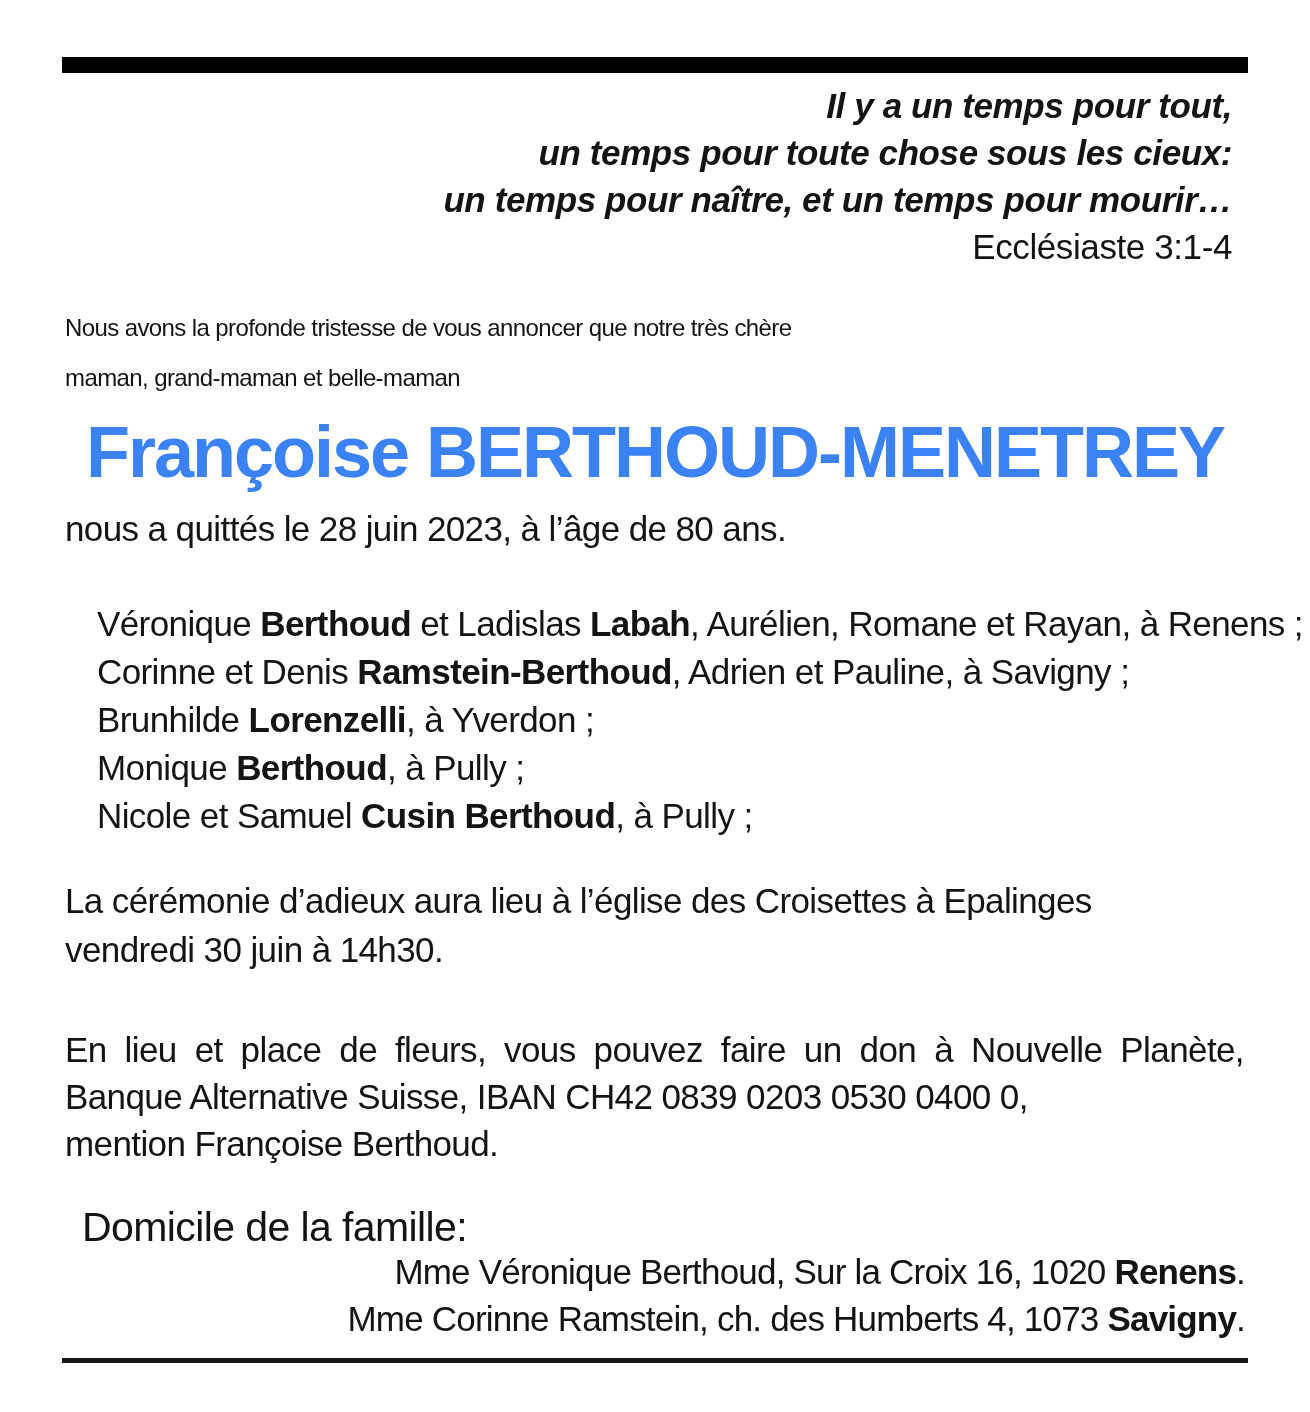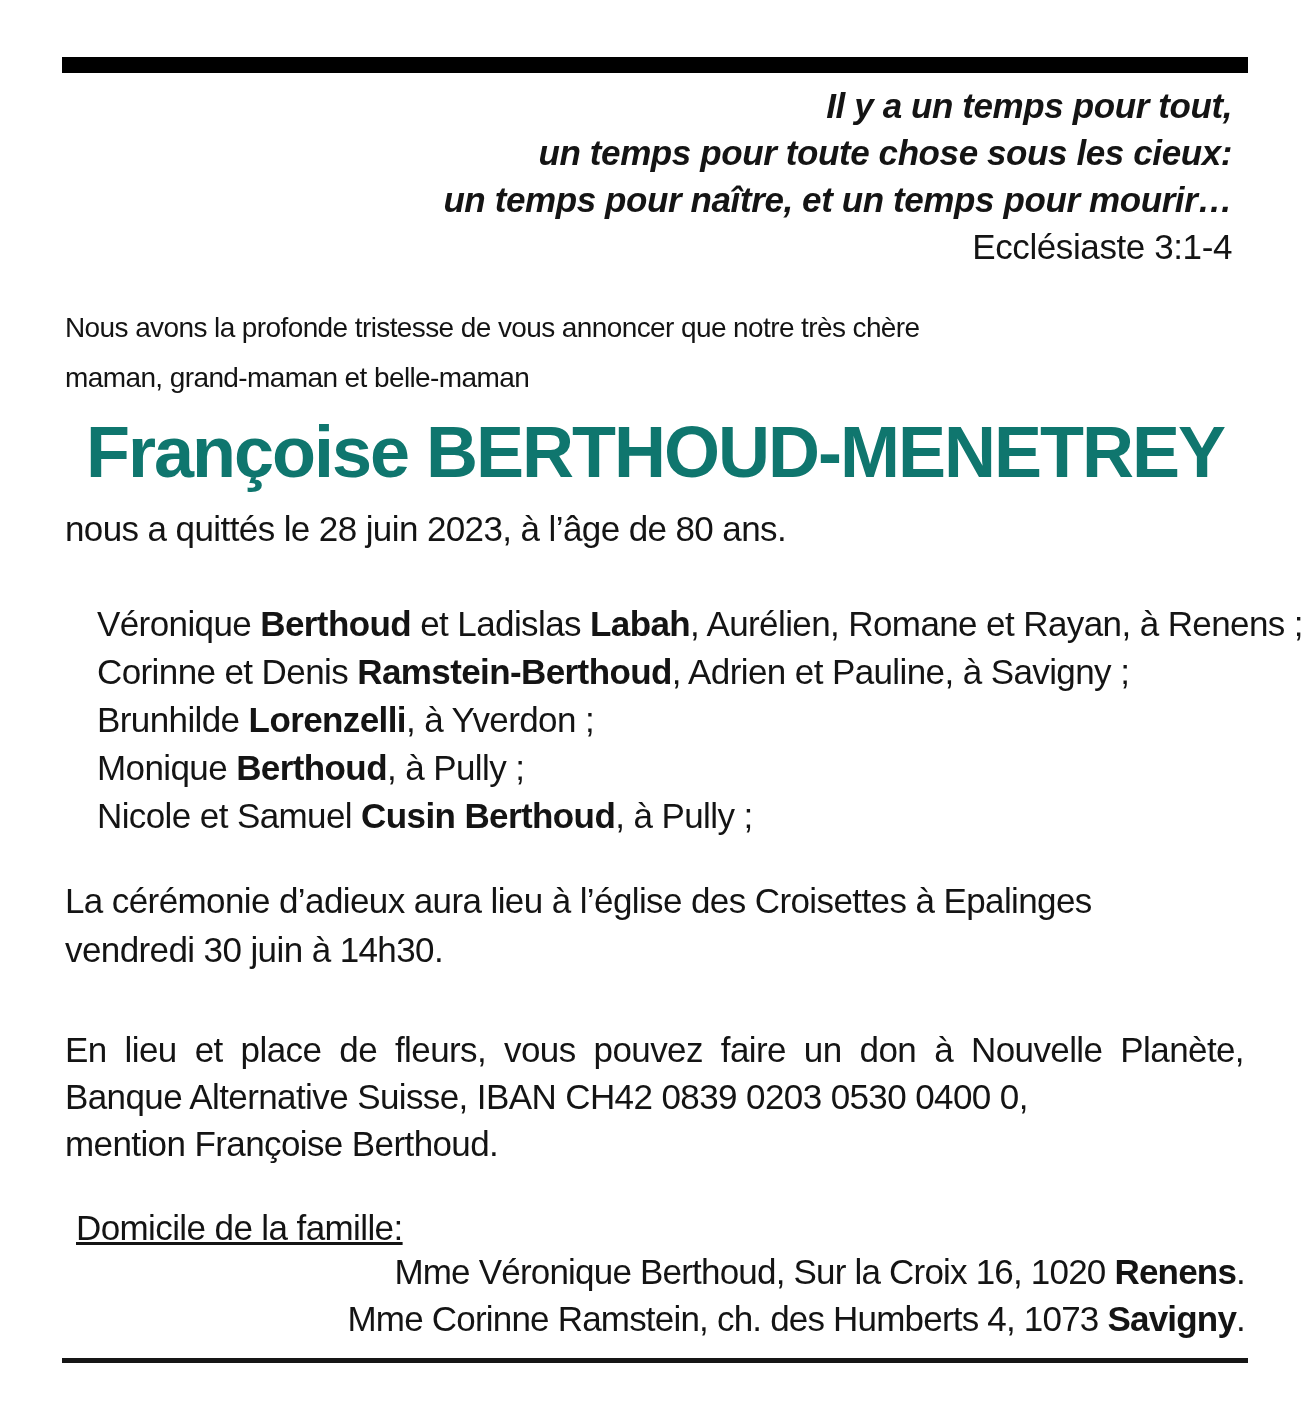--- a/index.html
+++ b/index.html
@@ -51,36 +51,36 @@
   }
   .epigraph .attribution {
     font-style: normal;
     font-weight: 400;
   }
   .intro {
     position: absolute;
     left: 65px;
     right: 48px;
     top: 303px;
-    font-size: 28px;
+    font-size: 24px;
     line-height: 50px;
     letter-spacing: -0.6px;
   }
   .deceased-name {
     position: absolute;
     left: 0;
     width: 1310px;
     top: 416px;
     margin: 0;
     text-align: center;
     font-size: 72px;
     line-height: 1;
     font-weight: 700;
     letter-spacing: -2px;
-    color: #0f766e;
+    color: #3b82f6;
     white-space: nowrap;
   }
   .death-line {
     position: absolute;
     left: 65px;
     right: 65px;
     top: 504px;
     font-size: 35px;
     line-height: 50px;
     letter-spacing: -0.6px;
@@ -108,26 +108,25 @@
     position: absolute;
     left: 65px;
     right: 66px;
     top: 1026px;
     font-size: 35px;
     line-height: 47px;
     letter-spacing: -0.6px;
   }
   .domicile-label {
     position: absolute;
-    left: 76px;
+    left: 82px;
     top: 1204px;
-    font-size: 35px;
+    font-size: 41px;
     line-height: 47px;
     letter-spacing: -0.6px;
-    text-decoration: underline;
   }
   .domicile-addresses {
     position: absolute;
     left: 315px;
     right: 65px;
     top: 1248px;
     font-size: 35px;
     line-height: 47px;
     letter-spacing: -0.8px;
     text-align: right;

